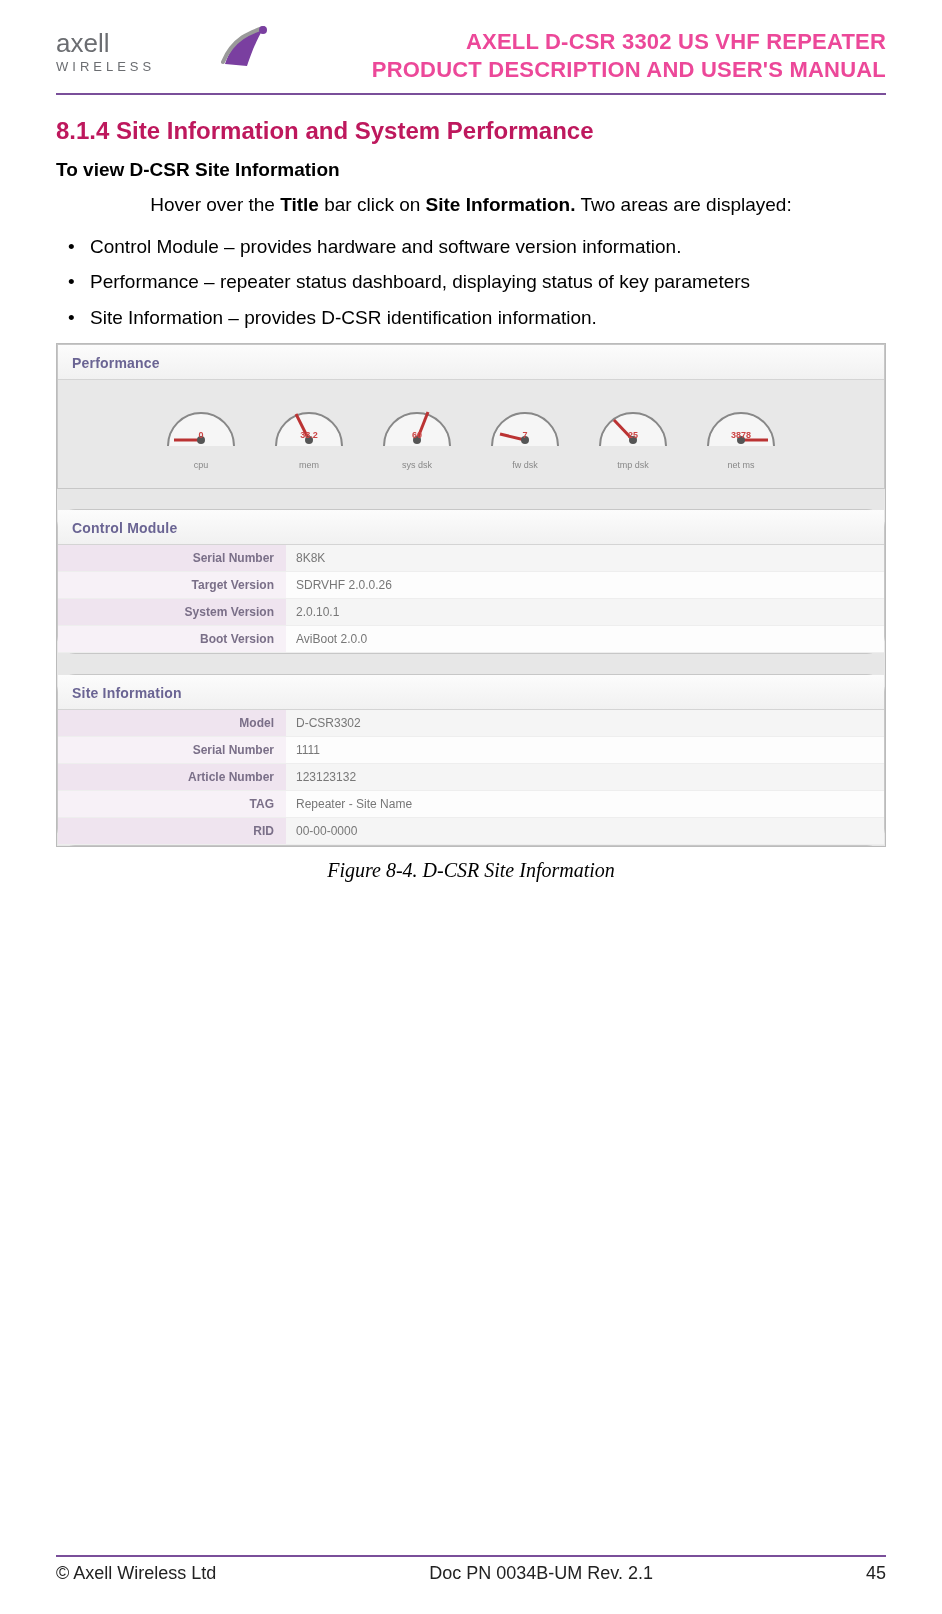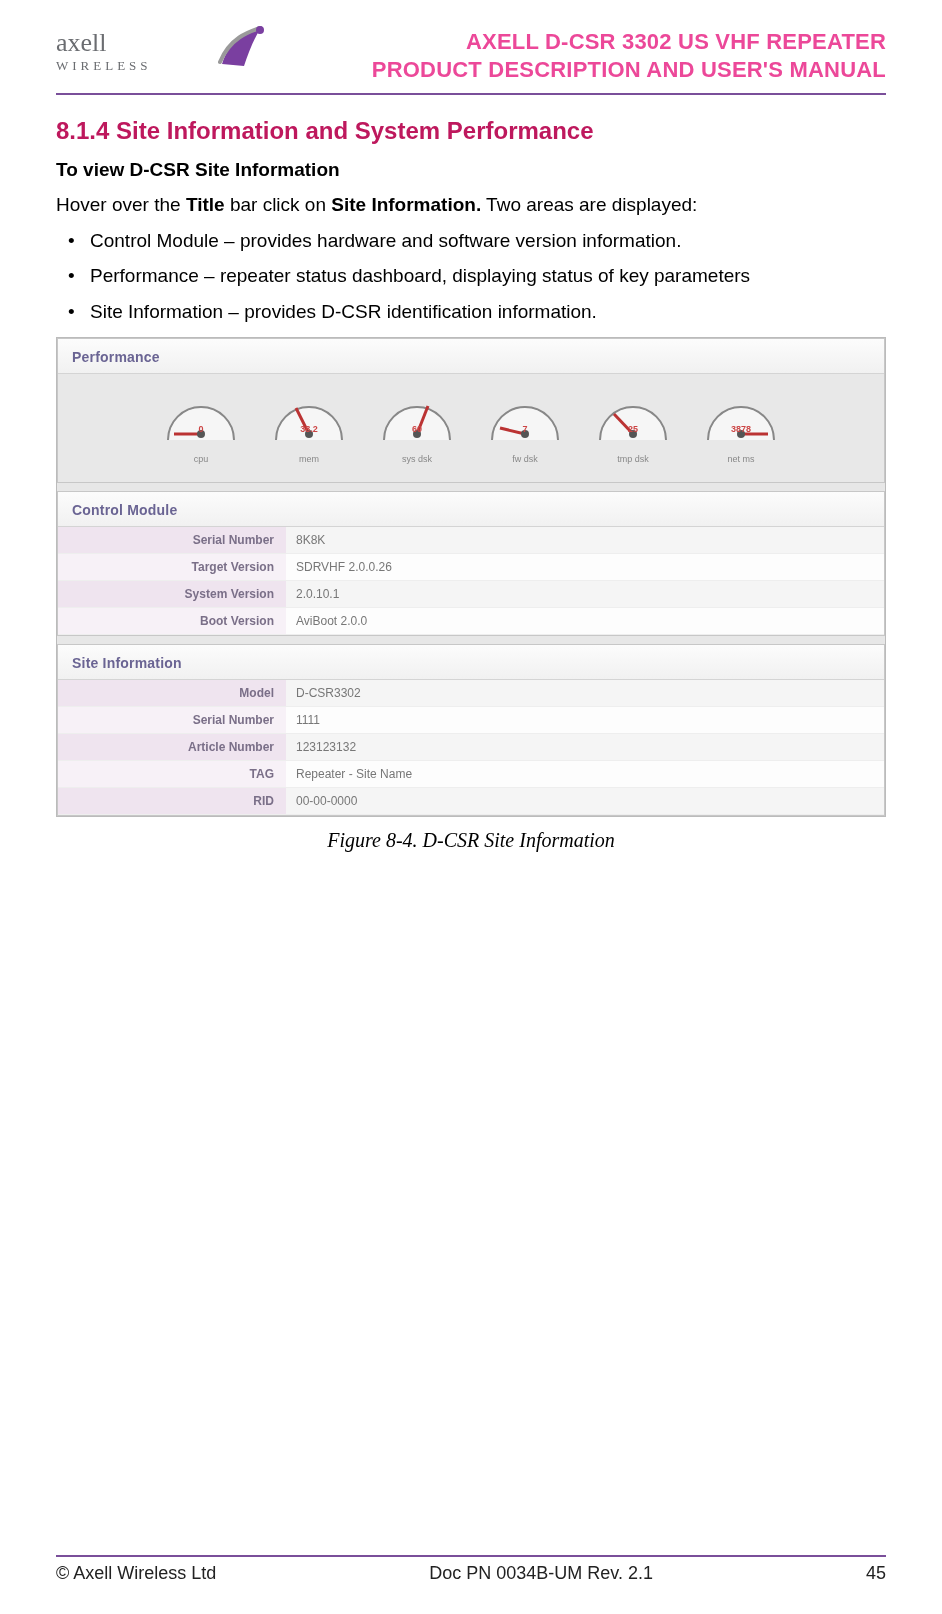--- a/index.html
+++ b/index.html
@@ -17,54 +17,54 @@
     justify-content: space-between;
     align-items: flex-start;
     border-bottom: 2px solid #7a4f9a;
     padding-bottom: 10px;
     margin-bottom: 22px;
   }
   .logo-mark { position: relative; width: 48px; height: 44px; margin-left: 62px; margin-top: -4px;}
   .logo-text-block { display:flex; flex-direction:column; align-items:flex-start;}
   .logo-text { color:#6b6d71; font-size:26px; font-weight:400; letter-spacing:0; }
   .logo-sub  { color:#6b6d71; font-size:13px; font-weight:400; letter-spacing:4px; }
-  .logo-wrap { display:flex; align-items:flex-start; gap:4px;font-family:Liberation Serif, serif;}
+  .logo-wrap { display:flex; align-items:flex-start; gap:4px;}
   .hdr-title {
     text-align: right;
     color: #ec4899;
     font-weight: 700;
     font-size: 22px;
     line-height: 1.25;
     letter-spacing: .2px;
   }
   .section-heading {
     color: #be185d;
     font-weight: 700;
     font-size: 24px;
     margin-bottom: 14px;
   }
   .sub-heading { font-weight: 700; font-size: 19px; margin-bottom: 10px; }
-  .body-text { font-size: 19px; line-height: 1.45; margin-bottom: 8px; }
+  .body-text { font-size: 19px; line-height: 1.45; margin-bottom: 14px; text-align: center; }
   .body-text b { font-weight:700; }
   ul.bullets { list-style: none; padding-left: 8px; }
   ul.bullets li { font-size: 19px; line-height: 1.45; margin-bottom: 8px; padding-left: 26px; position: relative; }
   ul.bullets li::before { content: "•"; position: absolute; left: 4px; top: 0; font-size: 19px; }
 
   .screenshot {
     margin-top: 12px;
     border: 1px solid #bbb;
     background: #e7e7e7;
     width: 100%;
   }
   .panel {
     border: 1px solid #c7c7c7;
     background: #fff;
     margin: 0;
   }
-  .panel + .panel { margin-top: 8px; }
+  .panel + .panel { margin-top: 20px; border-radius: 18px; }
   .panel-title {
     background: linear-gradient(#fcfcfc,#f1f1f1);
     border-bottom: 1px solid #d4d4d4;
     padding: 10px 14px 8px;
     color: #6a6493;
     font-weight: 700;
     font-size: 14px;
     letter-spacing: .2px;
   }
   .panel-body-gray { background: #e8e8e8; padding: 14px 0 18px; }

